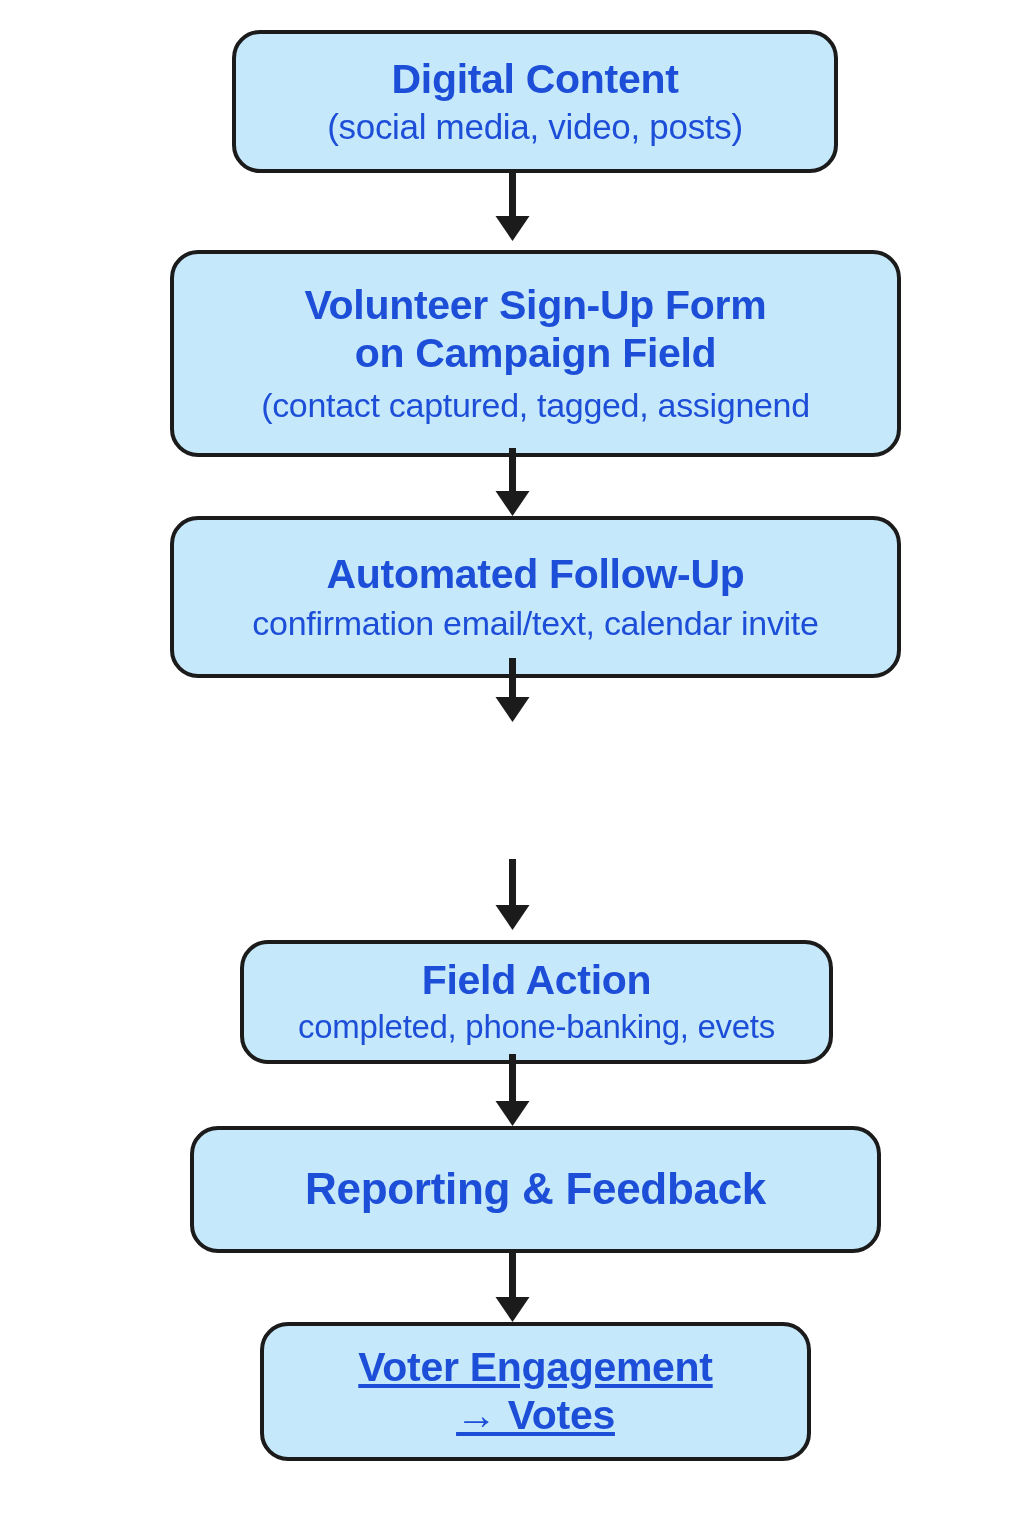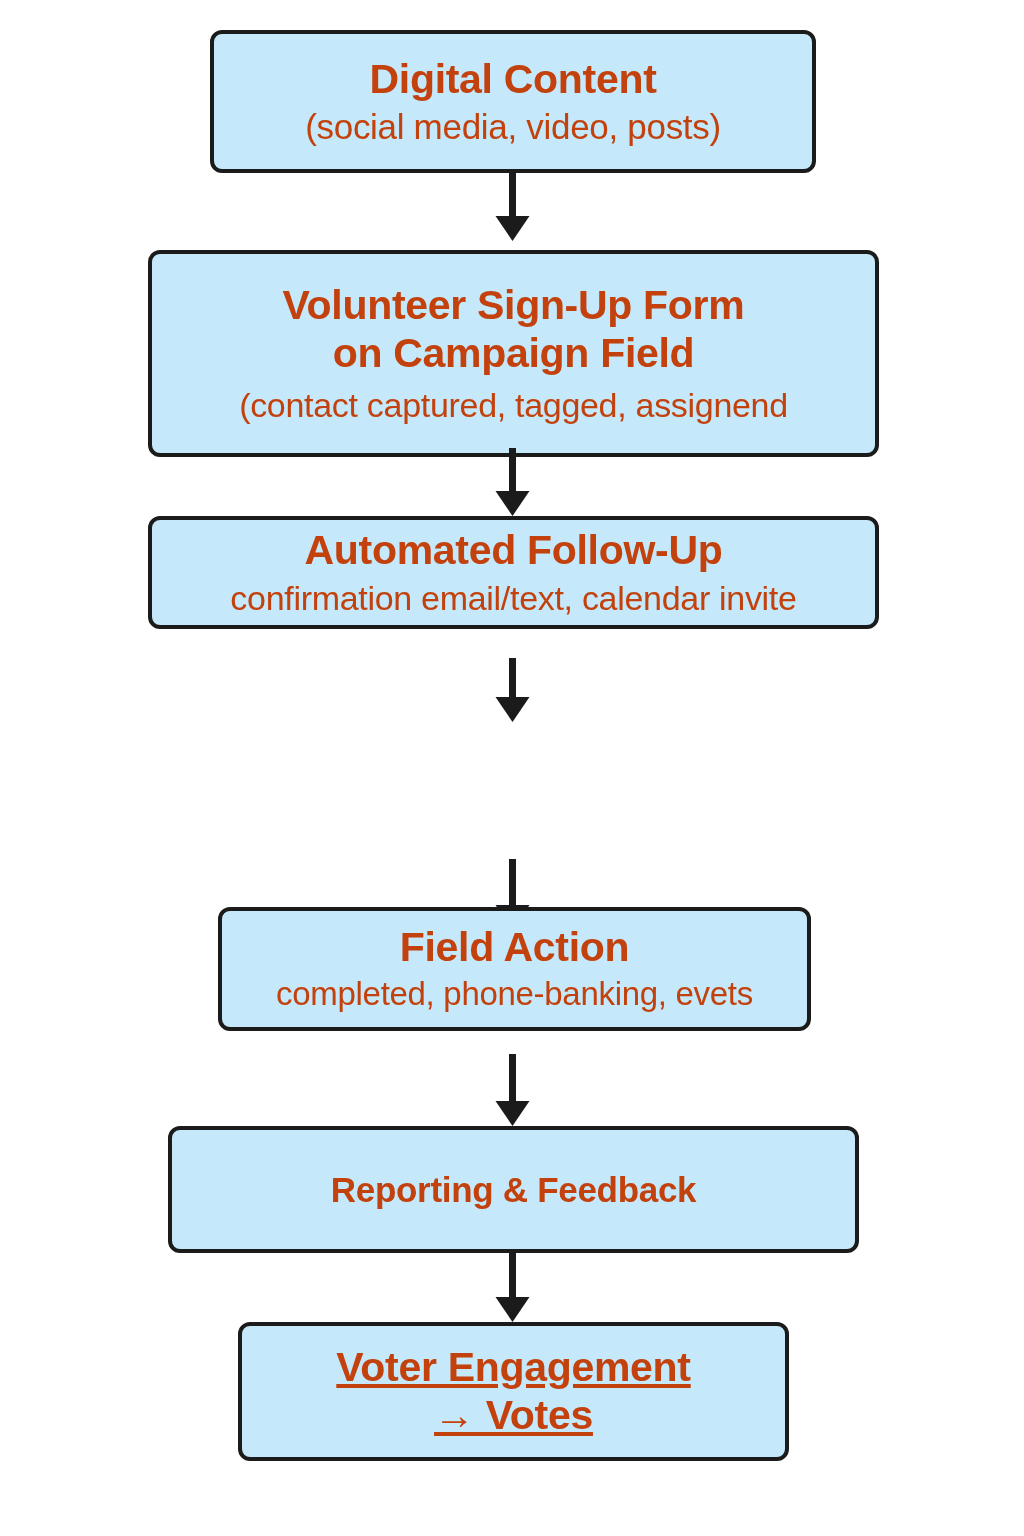--- a/index.html
+++ b/index.html
@@ -13,61 +13,62 @@
     height: 1536px;
     background: #ffffff;
     overflow: hidden;
     font-family: "Liberation Sans", sans-serif;
   }
   .node {
     position: absolute;
     box-sizing: border-box;
     background: #c5e8fa;
     border: 4px solid #1b1b1b;
-    border-radius: 12px;
+    border-radius: 28px;
     display: flex;
     flex-direction: column;
     align-items: center;
     justify-content: center;
     text-align: center;
-    color: #c2410c;
+    color: #1d4ed8;
     line-height: 1.06;
     padding: 4px 10px;
+    margin-left: 22px;
   }
   .line-bold {
     font-weight: bold;
     letter-spacing: -0.3px;
     white-space: nowrap;
   }
   .line-plain {
     font-weight: normal;
     letter-spacing: -0.3px;
     white-space: nowrap;
   }
   
   #node-1 { left: 210px; top: 30px;   width: 606px; height: 143px; }
   #node-2 { left: 148px; top: 250px;  width: 731px; height: 207px; }
-  #node-3 { left: 148px; top: 516px;  width: 731px; height: 113px; }
+  #node-3 { left: 148px; top: 516px;  width: 731px; height: 162px; }
   #node-4 { left: 207px; top: 722px;  width: 614px; height: 137px; }
-  #node-5 { left: 218px; top: 907px;  width: 593px; height: 124px; }
+  #node-5 { left: 218px; top: 940px;  width: 593px; height: 124px; }
   #node-6 { left: 168px; top: 1126px; width: 691px; height: 127px; }
   #node-7 { left: 238px; top: 1322px; width: 551px; height: 139px; text-decoration: underline; }
 
   #node-1 .line-bold  { font-size: 41px; }
   #node-1 .line-plain { font-size: 35px; margin-top: 7px; }
   #node-2 .line-bold  { font-size: 41px; }
   #node-2 .line-bold.l2 { margin-top: 5px; }
   #node-2 .line-plain { font-size: 34px; margin-top: 11px; }
   #node-3 .line-bold  { font-size: 41px; }
   #node-3 .line-plain { font-size: 34px; margin-top: 8px; }
   #node-4 .line-bold  { font-size: 41px; }
   #node-4 .line-bold.l2 { margin-top: 5px; }
   #node-5 .line-bold  { font-size: 41px; }
   #node-5 .line-plain { font-size: 33px; margin-top: 8px; }
-  #node-6 .line-bold  { font-size: 35px; }
+  #node-6 .line-bold  { font-size: 44px; }
   #node-6 .line-plain { font-size: 33px; margin-top: 8px; }
   #node-7 .line-bold  { font-size: 41px; }
   #node-7 .line-bold.l2 { margin-top: 5px; }
 
   
   .connector {
     position: absolute;
     left: 512px;
     width: 1px;
     transform: translateX(-50%);

